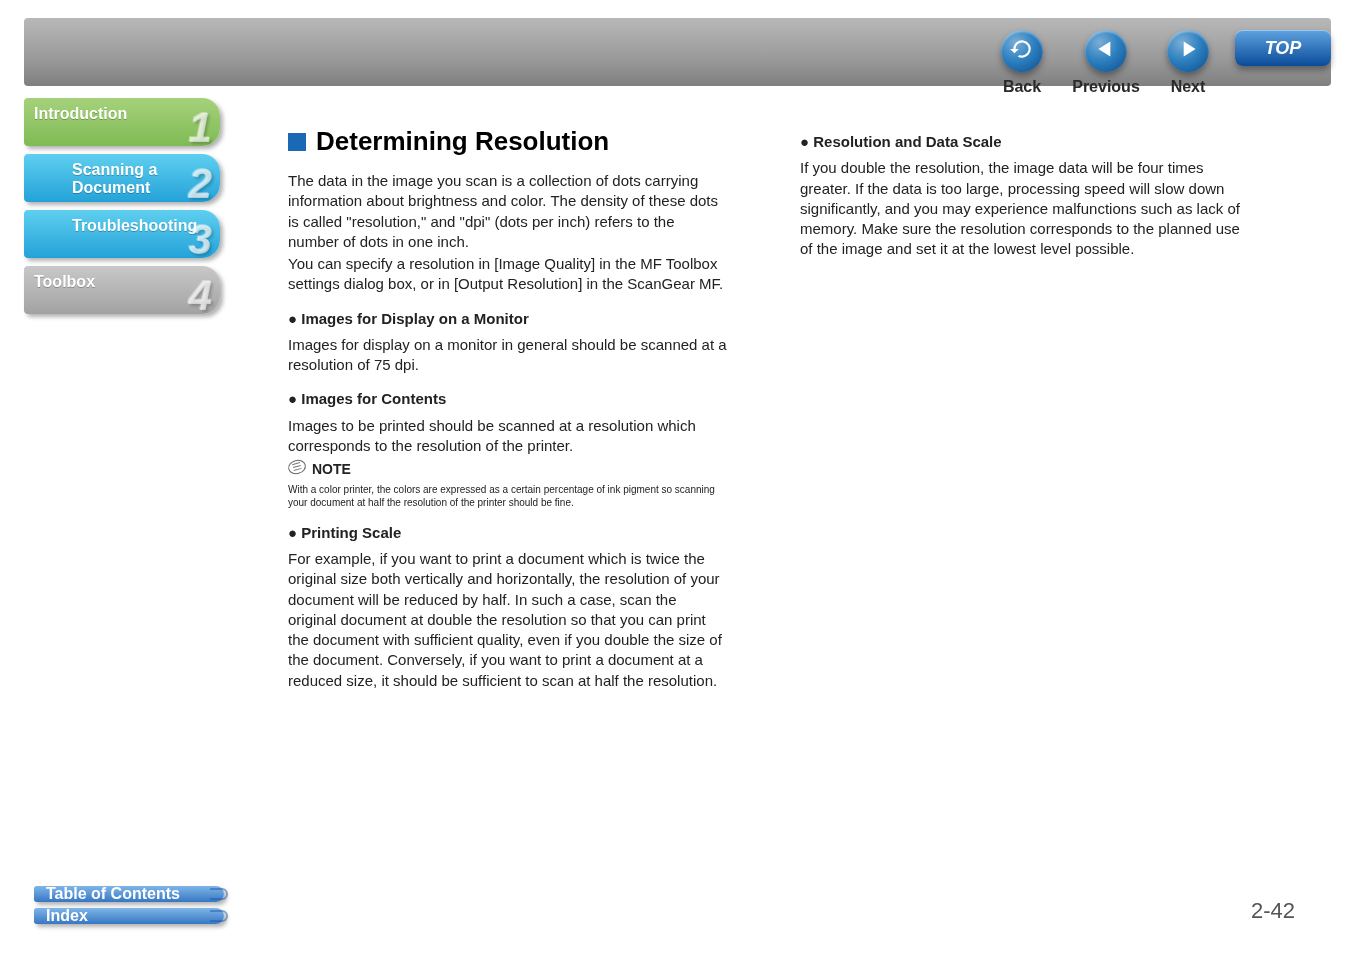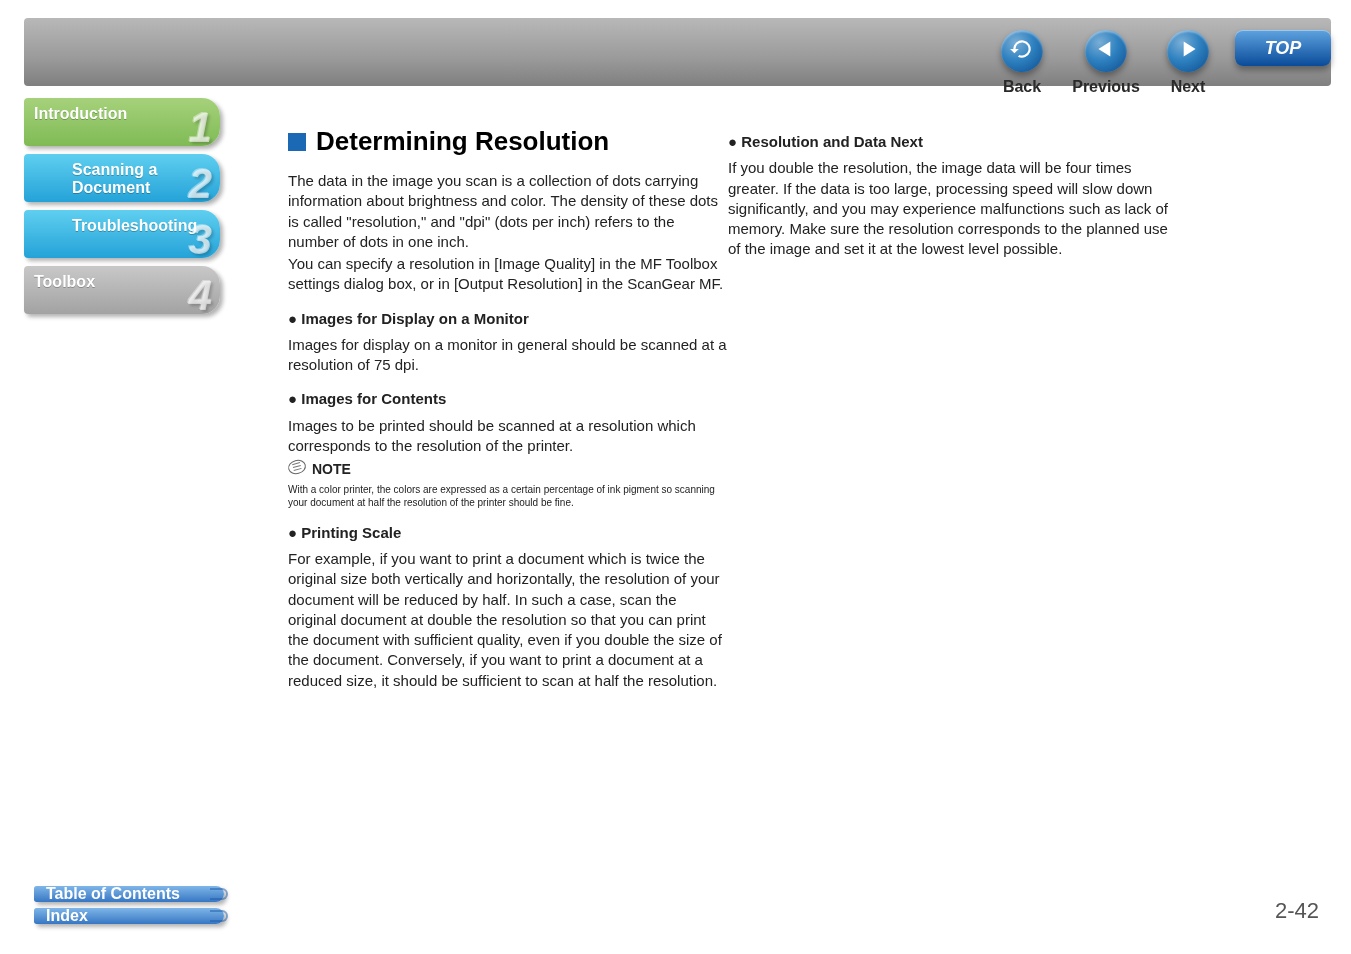--- a/index.html
+++ b/index.html
@@ -109,20 +109,21 @@
       display: flex; align-items: center;
       padding-left: 12px;
       color: #fff; font-weight: bold; font-size: 16px;
       cursor: pointer;
     }
 
     .content {
       position: absolute;
       left: 288px; top: 126px; right: 40px; bottom: 70px;
       display: flex;
+      gap: 72px;
     }
     .col {
       width: 440px;
       color: #000;
     }
     .h2 {
       display: flex; align-items: center;
       gap: 10px;
       margin-bottom: 14px;
     }
@@ -160,21 +161,21 @@
       position: absolute;
       left: 4px; top: 2px; right: 4px; height: 1px;
       background: #777;
       box-shadow: 0 3px 0 #777, 0 6px 0 #777;
     }
     .note-label { font-size: 14px; font-weight: bold; }
     .note-text { font-size: 10px; line-height: 1.3; }
 
     .page-num {
       position: absolute;
-      right: 32px; bottom: 30px;
+      right: 56px; bottom: 30px;
       font-size: 22px;
       color: #555;
     }
 
     
     .btab::after{
       content:"";
       position:absolute;
       right:-4px; top:2px; bottom:2px; width:16px;
       border:2px solid #1e5ca8;
@@ -284,19 +285,19 @@
       </div>
       <p class="note-text">With a color printer, the colors are expressed as a certain percentage of ink pigment so scanning your document at half the resolution of the printer should be fine.</p>
 
       <div class="subhead">Printing Scale</div>
       <p>For example, if you want to print a document which is twice the original size both vertically and horizontally, the resolution of your document will be reduced by half. In such a case, scan the original document at double the resolution so that you can print the document with sufficient quality, even if you double the size of the document. Conversely, if you want to print a document at a reduced size, it should be sufficient to scan at half the resolution.</p>
     </div>
   </div>
 
   <div class="col">
     <div class="body">
-      <div class="subhead" style="margin-top:6px">Resolution and Data Next</div>
+      <div class="subhead" style="margin-top:6px">Resolution and Data Scale</div>
       <p>If you double the resolution, the image data will be four times greater. If the data is too large, processing speed will slow down significantly, and you may experience malfunctions such as lack of memory. Make sure the resolution corresponds to the planned use of the image and set it at the lowest level possible.</p>
     </div>
   </div>
 </div>
 
 <div class="page-num">2-42</div>
 
 </body></html>

